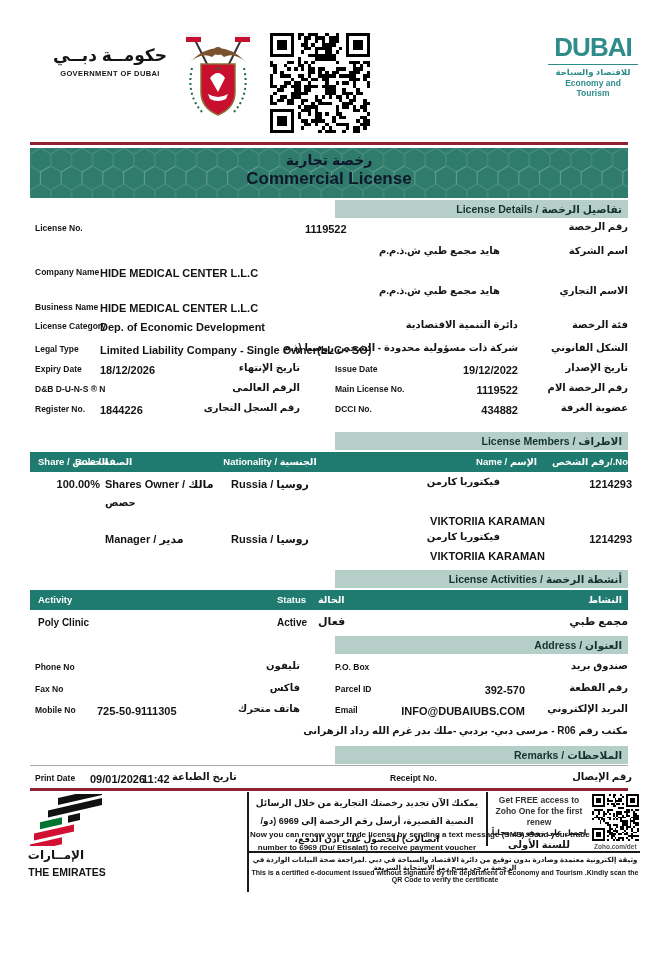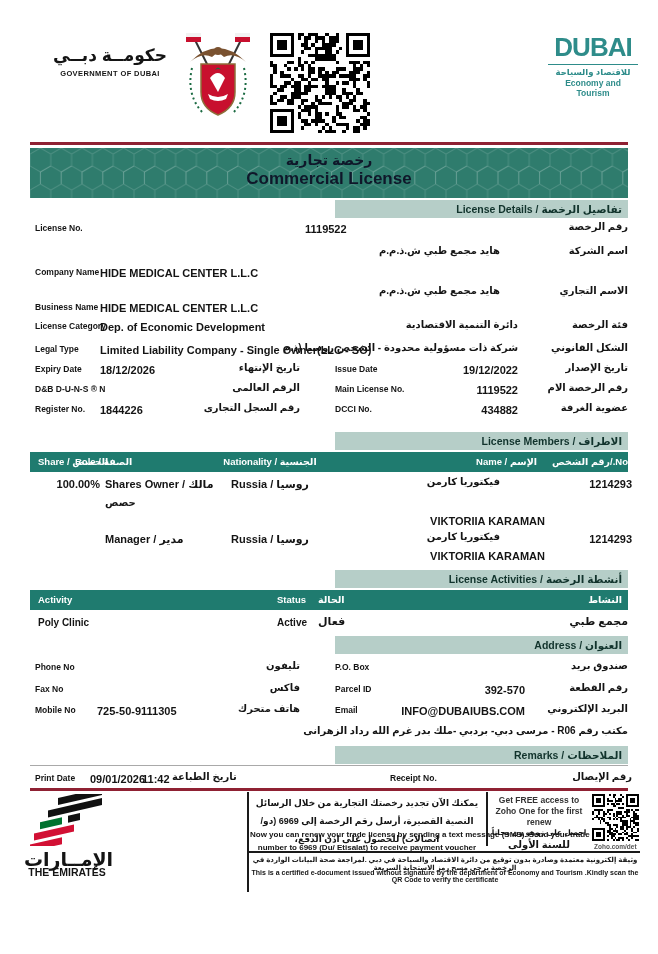--- a/index.html
+++ b/index.html
@@ -521,21 +521,21 @@
   <svg class="flag" viewBox="0 0 78 52">
     <g transform="skewY(-13) translate(0,9)">
       <rect x="30" y="2" width="44" height="7" fill="#111"></rect>
       <rect x="20" y="12" width="54" height="7" fill="#111"></rect>
       <rect x="12" y="22" width="22" height="7" fill="#00732f"></rect>
       <rect x="40" y="22" width="12" height="7" fill="#111"></rect>
       <rect x="6" y="32" width="40" height="7" fill="#d21034"></rect>
       <rect x="2" y="42" width="32" height="7" fill="#d21034"></rect>
     </g>
   </svg>
-  <div class="t ar ctr" style="left:24px;width:78px;top:848px;font-size:19px">الإمــارات</div>
+  <div class="t ar ctr" style="left:17px;width:78px;top:848px;font-size:12px">الإمــارات</div>
   <div class="t ctr" style="left:28px;width:78px;top:866px;font-size:10.5px">THE EMIRATES</div>
 
   <div class="vline" style="left:247px;top:792px;height:100px"></div>
   <div class="vline" style="left:486px;top:792px;height:54px"></div>
 
   <div class="t ar rtl ctr" style="left:252px;width:230px;top:794px;white-space:normal;font-size:9px;line-height:18px">
     <span>يمكنك الآن تجديد رخصتك التجارية من خلال الرسائل النصية القصيرة، أرسل رقم الرخصة إلى 6969 (دو/</span><br><span>اتصالات) للحصول على اذن الدفع،</span>
   </div>
   <div class="t ctr" style="left:250px;width:234px;top:830px;font-size:8px">Now you can renew your trade license by sending a text message (SMS).  Send your trade license</div>
   <div class="t ctr" style="left:250px;width:234px;top:843px;font-size:8px">number to 6969 (Du/ Etisalat) to receive payment voucher</div>

